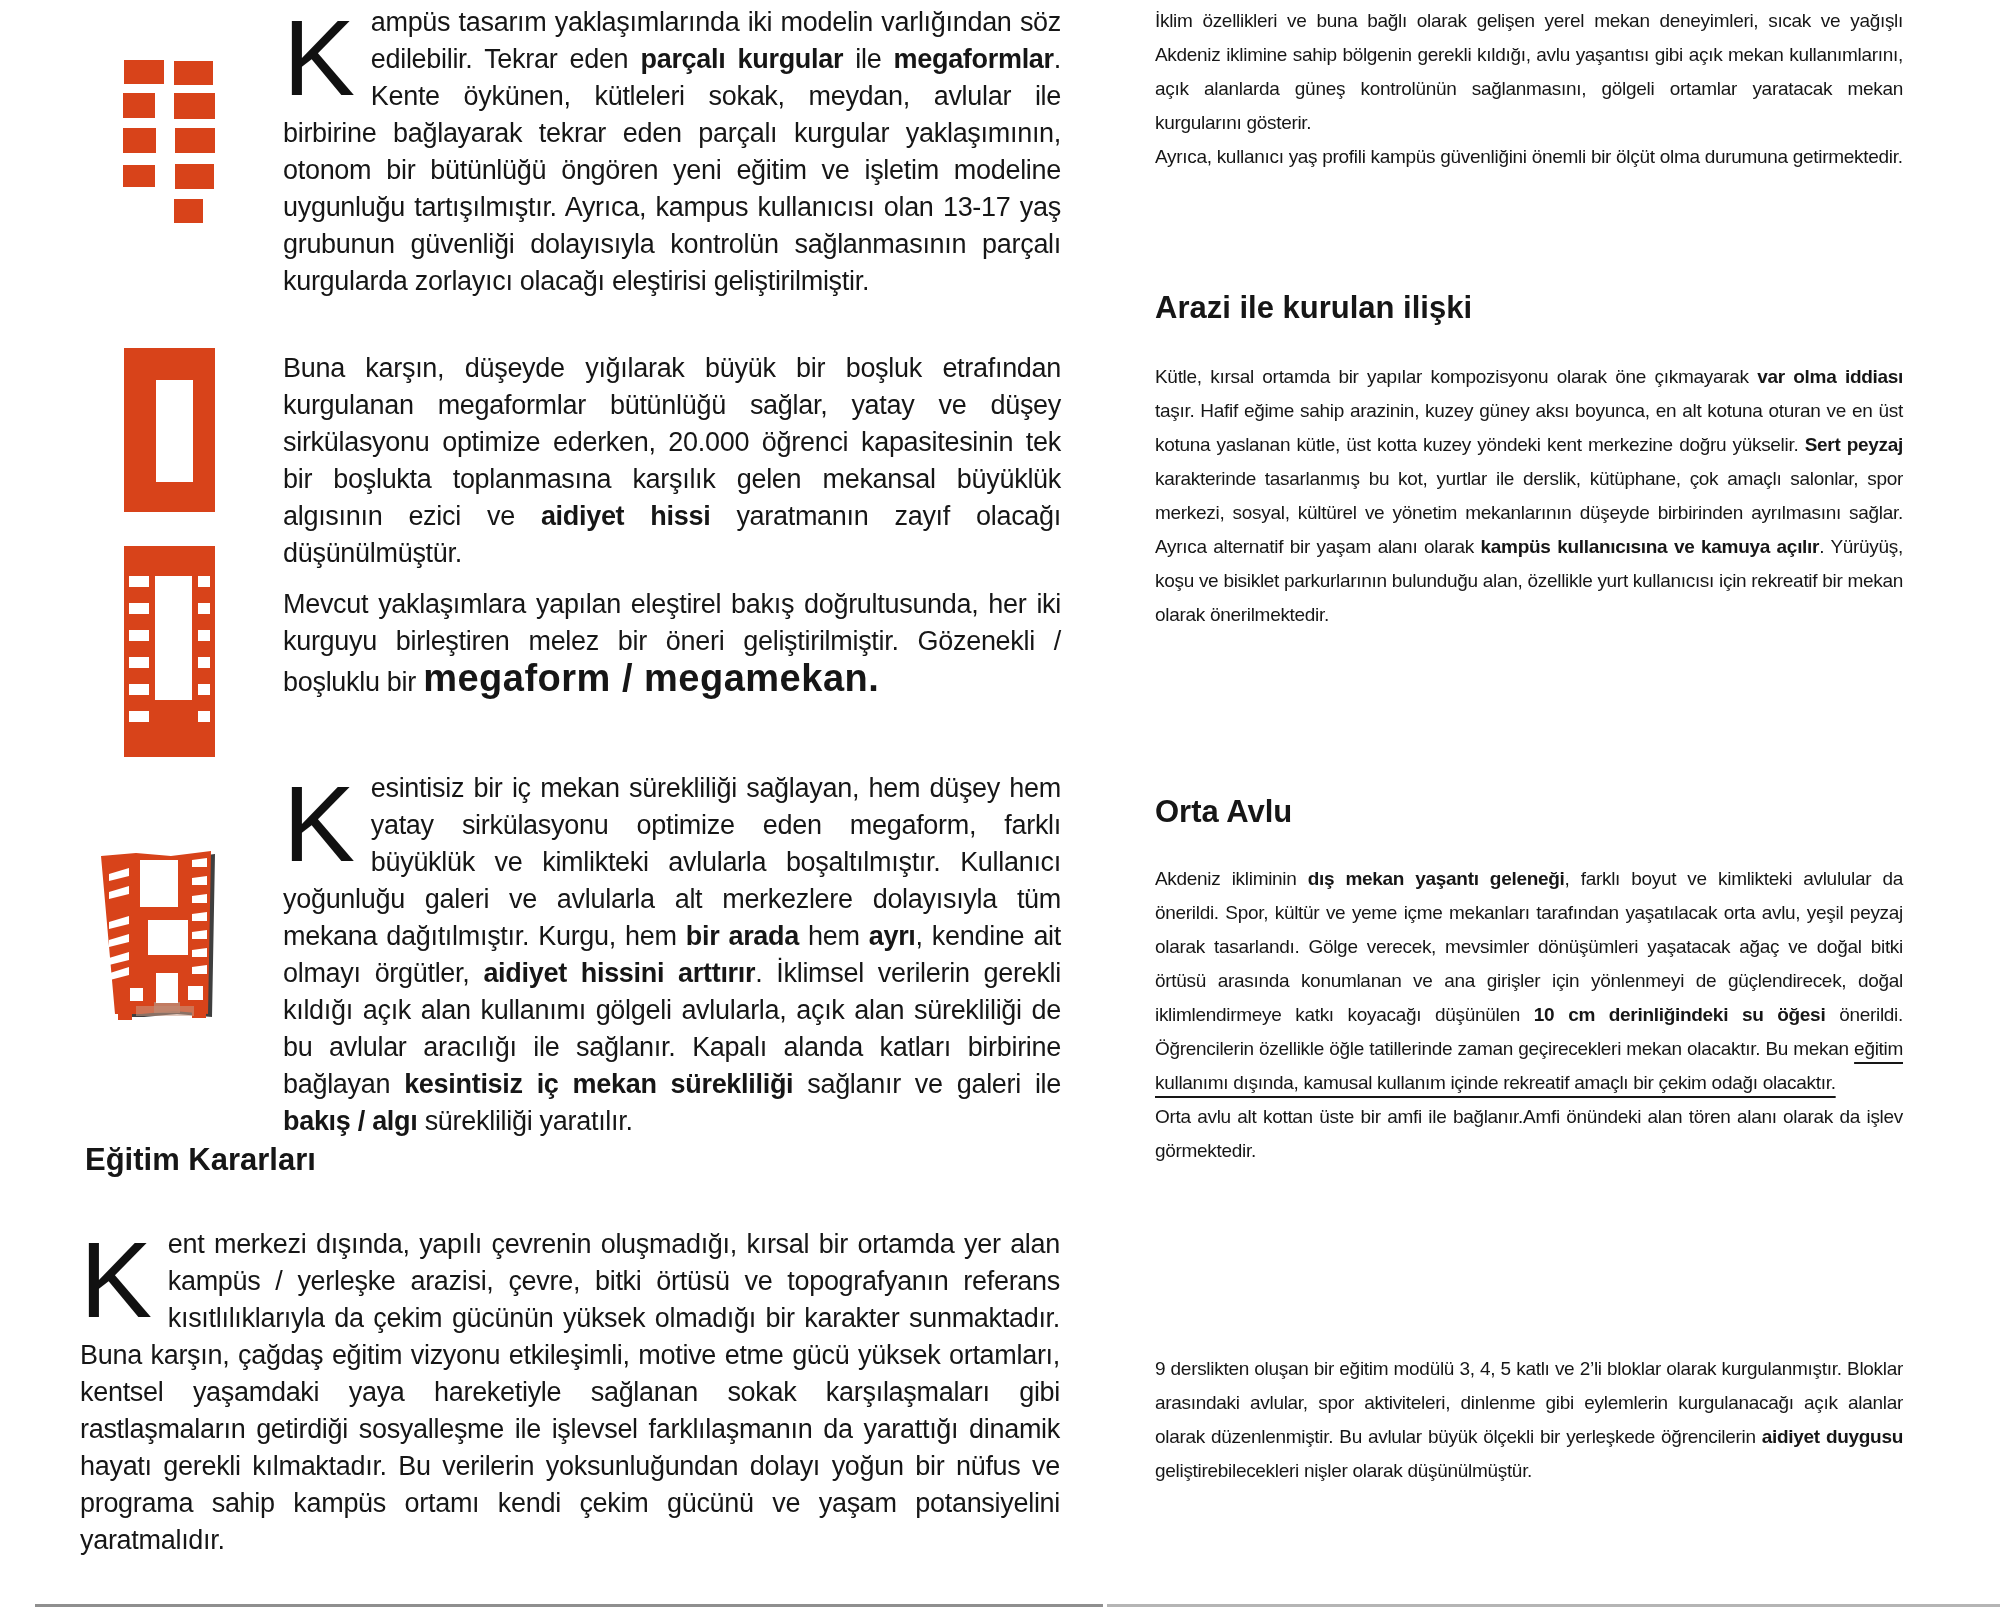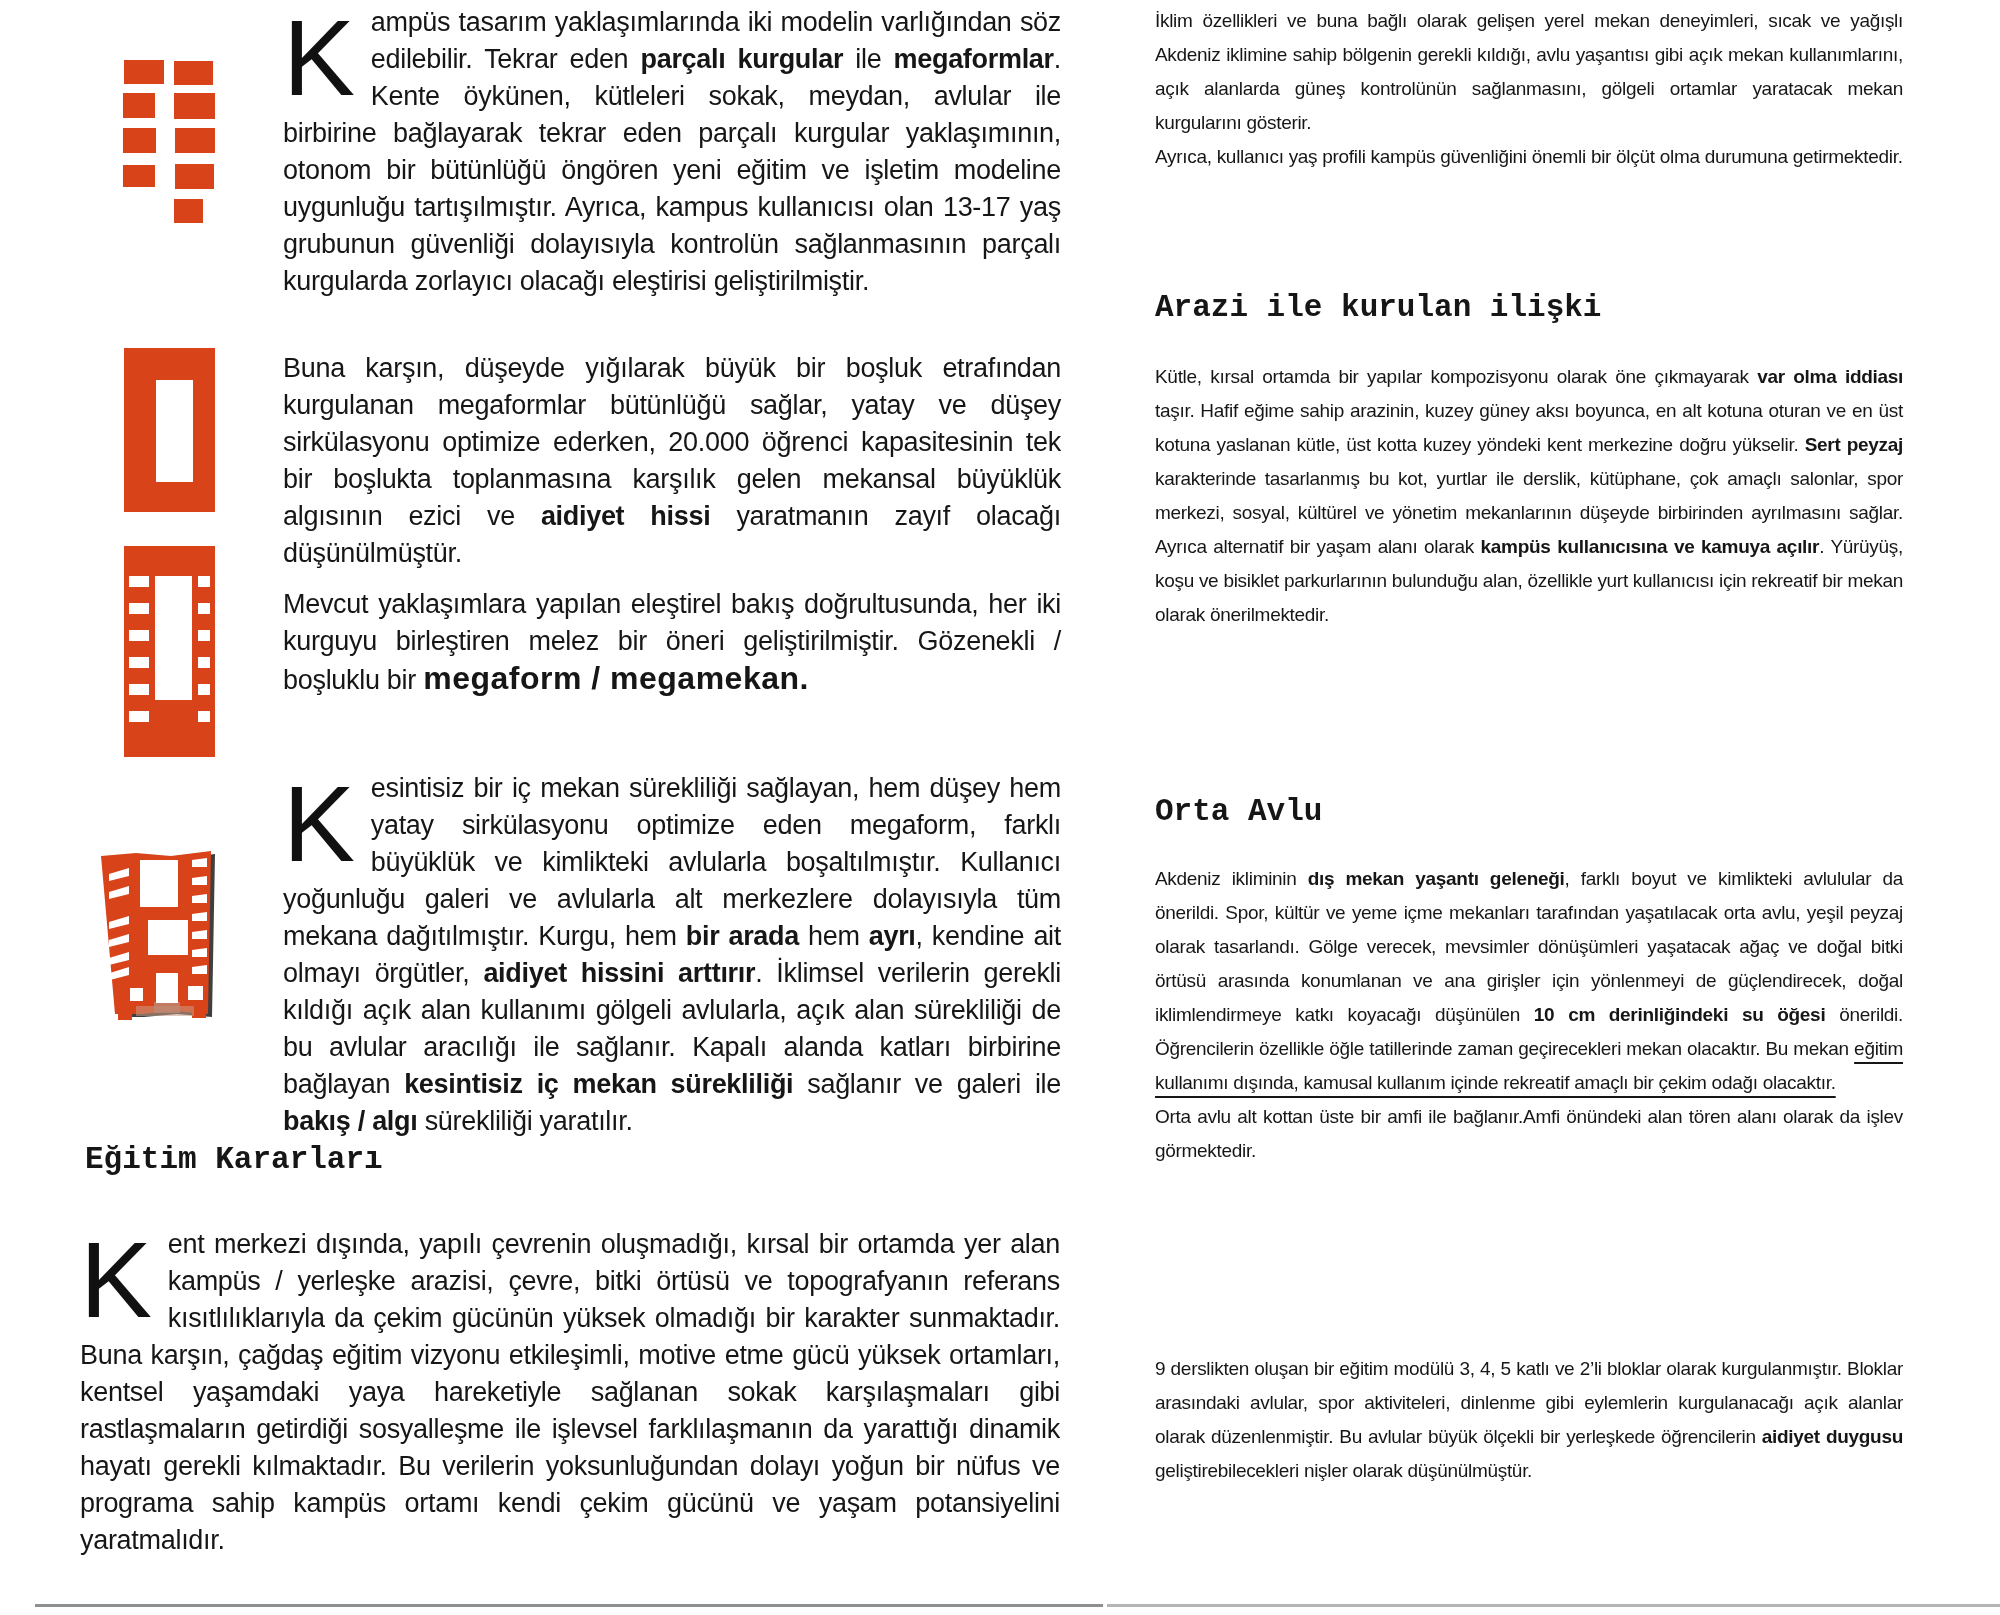--- a/index.html
+++ b/index.html
@@ -12,22 +12,22 @@
   .block{position:absolute;text-align:justify;}
   .lc{font-size:27px;line-height:37px;letter-spacing:-0.3px;}
   .rc{font-size:19px;line-height:34px;letter-spacing:-0.3px;}
   p{margin:0;}
   .dropcap{
     float:left;font-size:108px;line-height:88px;
     padding:10px 16px 0 0;font-weight:400;color:#111;
   }
   .b{font-weight:700;}
   .u{text-decoration:underline;text-decoration-thickness:2px;text-underline-offset:7px;}
-  .big{font-weight:700;font-size:32px;letter-spacing:0.5px;}
-  h2{margin:0;font-size:31px;font-weight:700;letter-spacing:0;white-space:nowrap;font-family:Liberation Mono, monospace;}
+  .big{font-weight:700;font-size:38px;letter-spacing:0.5px;}
+  h2{margin:0;font-size:31px;font-weight:700;letter-spacing:0;white-space:nowrap;}
   .diag{position:absolute;display:block;}
   .oc{fill:var(--accent,#d8431a);}
   .wc{fill:#ffffff;}
   .rule{position:absolute;height:3px;}
   #p1{left:283px;top:4px;width:778px;}
   #d1{left:123px;top:60px;}
   #p2{left:283px;top:350px;width:778px;}
   #d2{left:124px;top:348px;}
   #p3{left:283px;top:586px;width:778px;}
   #d3{left:124px;top:546px;}

